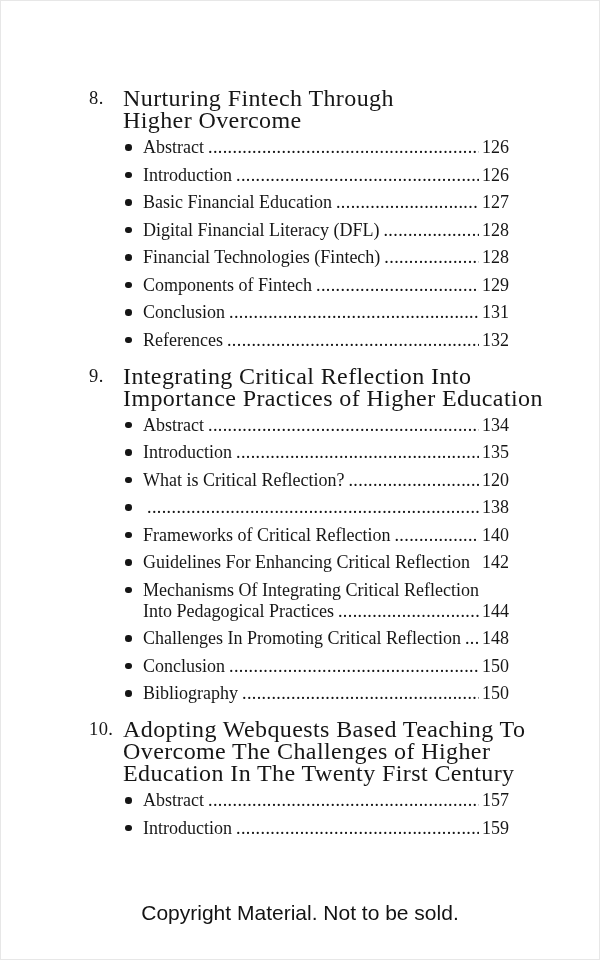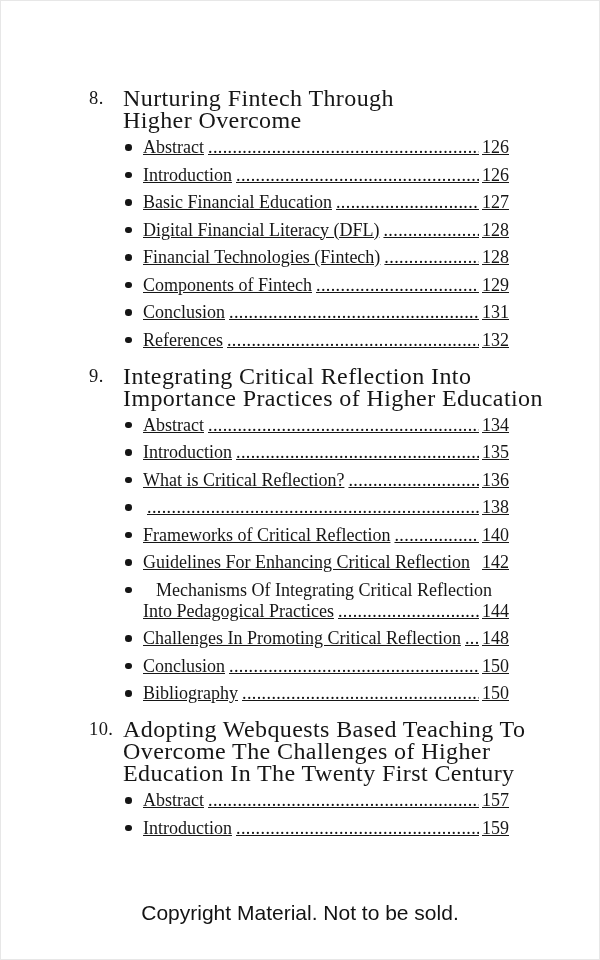--- a/index.html
+++ b/index.html
@@ -39,22 +39,22 @@
   }
   .bullet {
     position: absolute;
     left: 2px;
     top: 7px;
     width: 6.5px;
     height: 6.5px;
     border-radius: 50%;
     background: #151515;
   }
-  .entry-wrap-line { line-height: 21px; white-space: nowrap; margin-left: 13px; }
-  .entry-line { display: flex; text-decoration: underline; }
+  .entry-wrap-line { line-height: 21px; white-space: nowrap; }
+  .entry-line { display: flex; }
   .entry-label { flex: none; white-space: nowrap; }
   .dots {
     flex: 1 1 auto;
     overflow: hidden;
     white-space: nowrap;
     margin: 0 3px 0 4px;
     min-width: 0;
   }
   .dots::after {
     content: "...................................................................................................................";
@@ -175,21 +175,21 @@
             <span class="entry-label">Introduction</span>
             <span class="dots"></span>
             <span class="page-num">135</span>
           </div>
         </li>
         <li class="entry">
           <span class="bullet"></span>
           <div class="entry-line">
             <span class="entry-label">What is Critical Reflection?</span>
             <span class="dots"></span>
-            <span class="page-num">136</span>
+            <span class="page-num">120</span>
           </div>
         </li>
         <li class="entry">
           <span class="bullet"></span>
           <div class="entry-line">
             <span class="dots"></span>
             <span class="page-num">138</span>
           </div>
         </li>
         <li class="entry">

